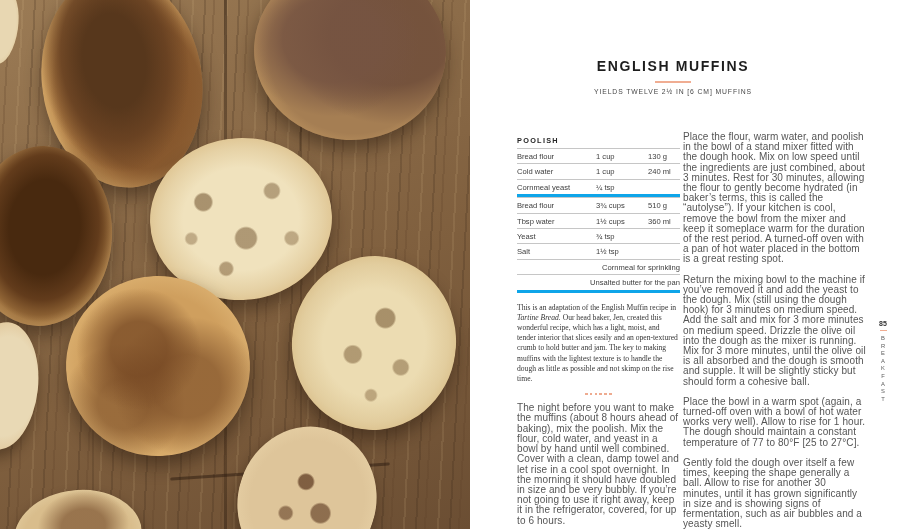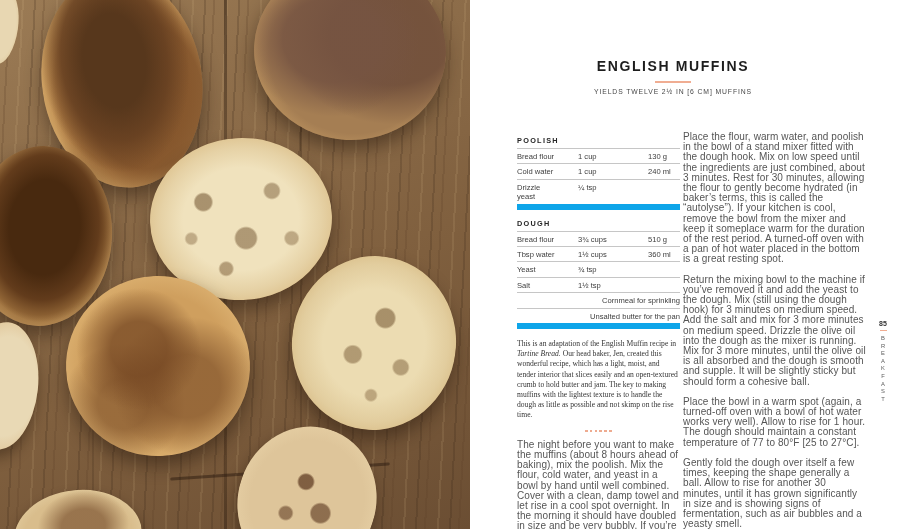--- a/index.html
+++ b/index.html
@@ -91,22 +91,22 @@
   .page-header { position:absolute; left:40px; top:58px; width:326px; text-align:center; }
   .title { font-size:14px; font-weight:700; letter-spacing:1.6px; color:#1d1d1d; }
   .accent-rule { width:36px; height:2px; margin:7px auto 5px; background:#f0ad92; }
   .yield { font-size:6.8px; letter-spacing:.9px; color:#474747; }
 
   .col-left  { position:absolute; left:47px;  top:134px; width:163px; }
   .col-right { position:absolute; left:213px; top:132px; width:183px; }
 
   .ing-head { font-size:7.3px; font-weight:700; letter-spacing:1.3px; color:#262626; padding:2px 0 3px; }
   .ing-head.second { margin-top:7px; }
-  .ing-table { border-bottom:6px solid #0ea5e9; }
-  .ing-row { display:grid; grid-template-columns:1fr 50px 32px; column-gap:20px;
+  .ing-table { border-bottom:3px solid #0ea5e9; }
+  .ing-row { display:grid; grid-template-columns:1fr 50px 32px; column-gap:2px;
     border-top:1px solid #c6c6c6; padding:3px 0 2px; min-height:14px;
     font-size:7.6px; line-height:9.4px; color:#3d3d3d; }
   .ing-row .full { grid-column:1 / 4;text-align:right; }
 
   .intro { margin-top:10px; font-family:"Liberation Serif", serif;
     font-size:7.6px; line-height:10.2px; color:#353535; }
   .intro i { font-style:italic; }
   .dots { width:27px; height:2px; margin:9px auto 8px;
     background:repeating-linear-gradient(90deg, #eeab90 0 2.6px, rgba(0,0,0,0) 2.6px 4.8px); }
   .step, .rstep { font-size:10px; line-height:10.2px; color:#555; letter-spacing:.1px; }
@@ -155,28 +155,27 @@
         <span>Bread flour</span>
         <span>1 cup</span>
         <span>130 g</span>
       </div>
       <div class="ing-row">
         <span>Cold water</span>
         <span>1 cup</span>
         <span>240 ml</span>
       </div>
       <div class="ing-row">
-        <span>Drizzle yeast</span>
+        <span>Cornmeal yeast</span>
         <span>¼ tsp</span>
         <span></span>
       </div>
     </div>
 
     <div class="ing-table">
-      <div class="ing-head second">DOUGH</div>
       <div class="ing-row">
         <span>Bread flour</span>
         <span>3¾ cups</span>
         <span>510 g</span>
       </div>
       <div class="ing-row">
         <span>Tbsp water</span>
         <span>1½ cups</span>
         <span>360 ml</span>
       </div>

